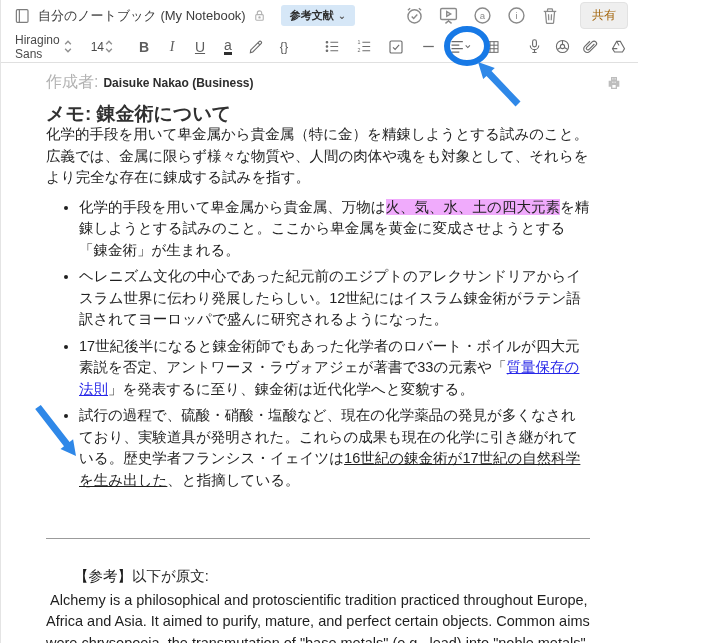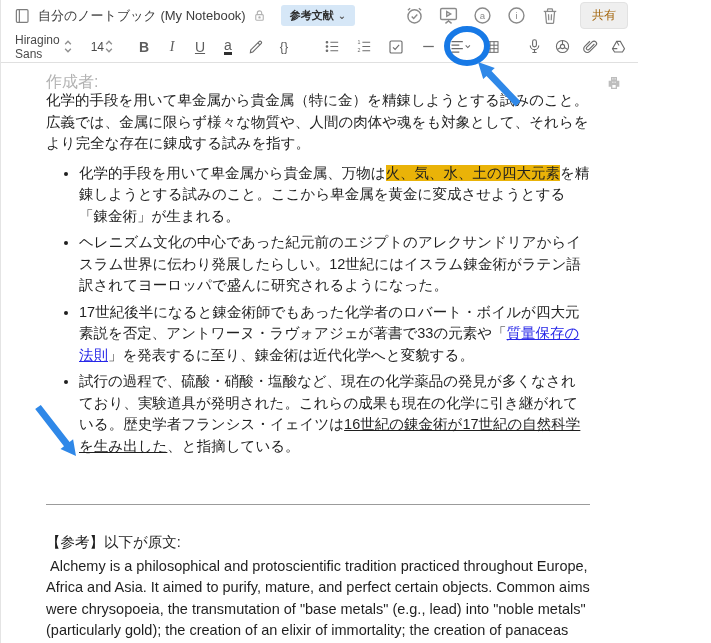--- a/index.html
+++ b/index.html
@@ -42,25 +42,25 @@
   .author-name { font-size:12px; font-weight:bold; color:#2d2d2d; }
   .author-row .spacer { flex:1; }
 
   
   .note-title { margin:8px 36px 0 45px; font-size:19px; color:#313131; flex:none; }
   .note-body { flex:1; overflow:hidden; padding:7px 48px 0 45px; font-size:14.5px; line-height:21.5px;
                color:#1f1f1f; cursor:text; }
   .intro { margin-top:-10px; }
   .note-body ul { margin:8px 0 0 0; padding-left:33px; }
   .note-body li { margin-bottom:5px; }
-  .hl { background:#eab308; }
+  .hl { background:#f0abfc; }
   .note-link { color:#2727e8; text-decoration:underline; cursor:pointer; }
   .plain-underline { text-decoration:underline;text-align:center; }
   .note-hr { border:none; border-top:1px solid #9b9b9b; margin:47px 0 27px 0; }
-  .ref-head { margin-bottom:2px; }
+  .ref-head { margin-bottom:2px;margin-left:28px; }
   .ref-text { white-space:pre-wrap; }
 
   
   .annot { position:absolute; left:0; top:0; width:711px; height:643px; pointer-events:none; z-index:20; }
 
   svg.ic { display:block; }
 </style>
 </head>
 <body>
 
@@ -223,32 +223,34 @@
     <button class="tb-btn ml4">
       <svg class="ic" width="17" height="17" viewBox="0 0 24 24" fill="none" stroke="#6b6b6b" stroke-width="1.5">
         <path d="M9.4 4.8 h5.2 l5.9 10.2 -2.9 4.7 H6.4 l-2.9 -4.7 z"></path>
           <path d="M9.4 4.8 l3.4 5.9 M3.5 15 h6.8"></path>
       </svg>
     </button>
   </div>
 
   <div class="author-row">
     <span class="author-label">作成者:</span>
+    <span class="author-name">Daisuke Nakao (Business)</span>
     <span class="spacer"></span>
     <span>
       <svg class="ic" width="16" height="16" viewBox="0 0 24 24" fill="#bdbdbd">
         <path d="M7.5 3 h9 v5.5 h3.5 v9 h-3.5 v3.5 h-9 v-3.5 H4 v-9 h3.5 z M9.5 15 h5 v4 h-5 z" fill-rule="evenodd"></path>
         <rect x="9.5" y="5" width="1.6" height="1.6" fill="#fff"></rect>
           <rect x="12.9" y="5" width="1.6" height="1.6" fill="#fff"></rect>
         <rect x="9.5" y="10" width="1.6" height="1.6" fill="#fff"></rect>
           <rect x="12.9" y="10" width="1.6" height="1.6" fill="#fff"></rect>
       </svg>
     </span>
   </div>
 
+  <h1 class="note-title">メモ: 錬金術について</h1>
 
   <div class="note-body">
     <p class="intro">化学的手段を用いて卑金属から貴金属（特に金）を精錬しようとする試みのこと。広義では、金属に限らず様々な物質や、人間の肉体や魂をも対象として、それらをより完全な存在に錬成する試みを指す。</p>
     <ul>
       <li>
         <span>化学的手段を用いて卑金属から貴金属、万物は</span><span class="hl">火、気、水、土の四大元素</span><span>を精錬しようとする試みのこと。ここから卑金属を黄金に変成させようとする「錬金術」が生まれる。</span>
       </li>
       <li>
         <span>ヘレニズム文化の中心であった紀元前のエジプトのアレクサンドリアからイスラム世界に伝わり発展したらしい。12世紀にはイスラム錬金術がラテン語訳されてヨーロッパで盛んに研究されるようになった。</span>
       </li>

